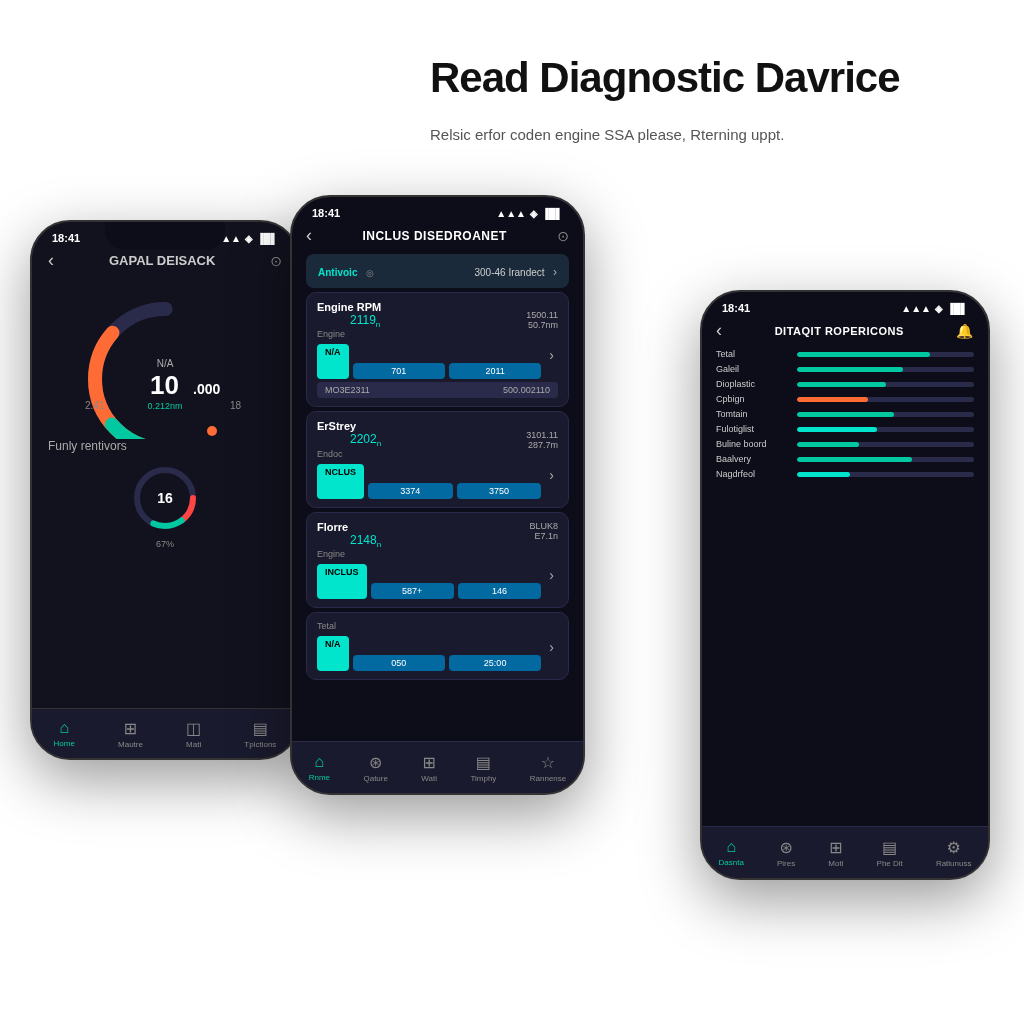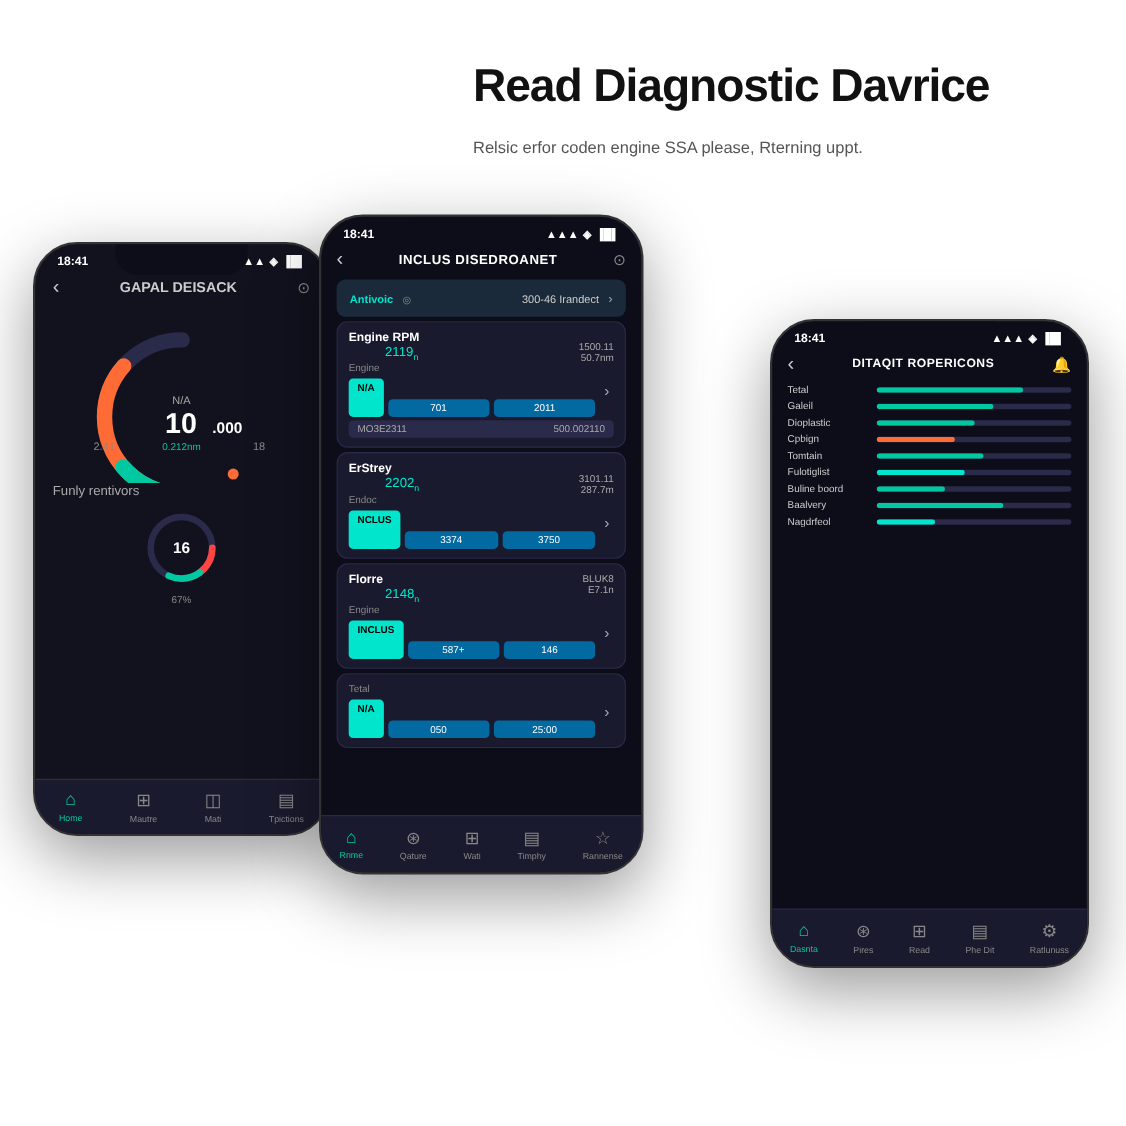--- a/index.html
+++ b/index.html
@@ -627,21 +627,21 @@
       <div class="nav-item">
         <span class="nav-icon active">⌂</span>
         <span class="nav-label active">Dasnta</span>
       </div>
       <div class="nav-item">
         <span class="nav-icon">⊛</span>
         <span class="nav-label">Pires</span>
       </div>
       <div class="nav-item">
         <span class="nav-icon">⊞</span>
-        <span class="nav-label">Read</span>
+        <span class="nav-label">Moti</span>
       </div>
       <div class="nav-item">
         <span class="nav-icon">▤</span>
         <span class="nav-label">Phe Dit</span>
       </div>
       <div class="nav-item">
         <span class="nav-icon">⚙</span>
         <span class="nav-label">Ratlunuss</span>
       </div>
     </div>

